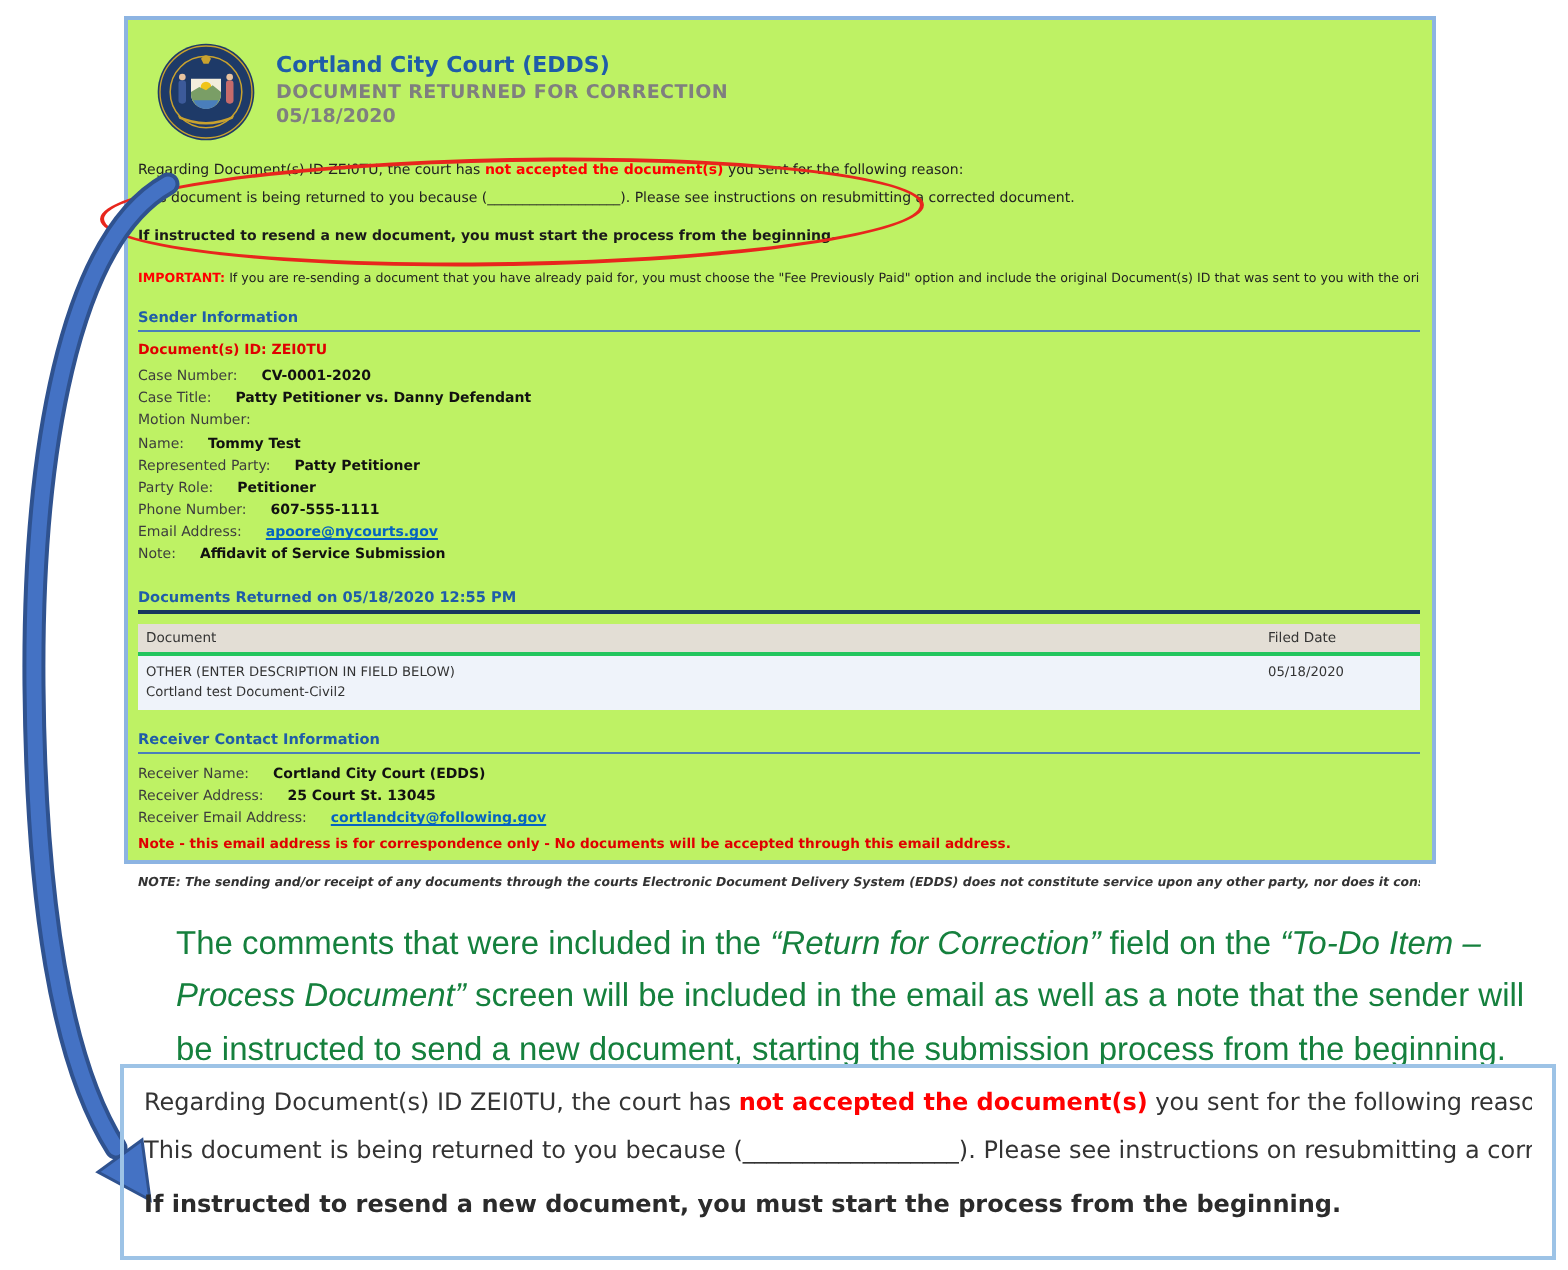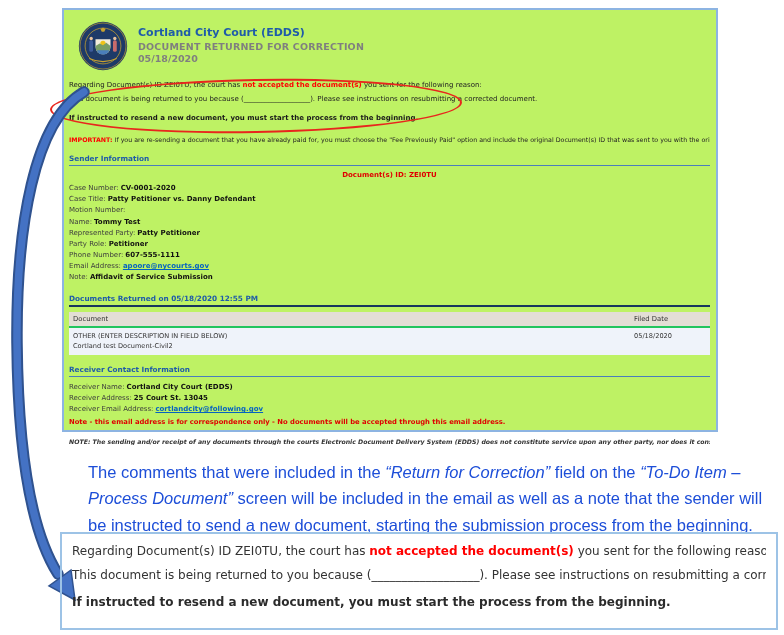--- a/index.html
+++ b/index.html
@@ -20,45 +20,45 @@
   .tiny.gap{margin-top:9px;}
   .nowrap{white-space:nowrap;overflow:hidden;}
   .redtxt{color:var(--alert-red,#FF0000);font-weight:bold;}
   .boldline{font-weight:bold;color:#1a1a1a;}
   .important-line{font-size:6.3px;margin-top:11px;}
 
   .section{color:var(--header-blue,#1F5CA9);font-size:7.3px;font-weight:bold;
            border-bottom:1px solid #4A7EBB;padding-bottom:2px;margin:10px 0 5px;}
   .section.navy{border-bottom:2px solid #17365D;}
 
-  .docid{color:#E00000;font-weight:bold;font-size:7px;margin:0 0 4px;text-align:center;}
+  .docid{color:#E00000;font-weight:bold;font-size:7px;margin:0 0 4px;}
   .frow{font-size:7px;line-height:1.6;}
   .flabel{color:#3d3d3d;}
-  .fvalue{font-weight:bold;color:#111;margin-left:2px;}
+  .fvalue{font-weight:bold;color:#111;margin-left:12px;}
   .fvalue.link{color:var(--link-blue,#0563C1);text-decoration:underline;cursor:pointer;}
 
   .doc-table{width:100%;border-collapse:collapse;margin:3px 0 4px;}
   .doc-table th{background:var(--table-head-bg,#E3DED5);color:#333;font-size:6.8px;
                 text-align:left;padding:3px 4px;font-weight:normal;}
   .doc-table td{background:var(--table-row-bg,#EFF3FA);font-size:6.6px;color:#333;
                 padding:3px 4px;vertical-align:top;border-top:2px solid #22c55e;line-height:1.6;}
   .col-date{width:72px;}
 
   .warning-red{color:#E00000;font-weight:bold;font-size:6.8px;margin:3px 0 0;}
   .footer-note{font-size:6.2px;font-style:italic;font-weight:bold;color:#333;margin-top:12px;}
 
   
   .red-ellipse{position:absolute;left:50px;top:79px;width:408px;height:50px;
                border:2.5px solid var(--ellipse-red,#E8261D);border-radius:50%;
                transform:rotate(-1deg);pointer-events:none;}
   .arrow-svg{position:absolute;left:4px;top:78px;width:104px;height:528px;pointer-events:none;}
 
   
   .caption{position:absolute;left:88px;top:442px;width:684px;font-family:"Liberation Sans",sans-serif;
-           font-size:16.5px;line-height:1.62;color:#1d4ed8;}
+           font-size:16.5px;line-height:1.62;color:#15803d;}
   .caption i{font-style:italic;}
 
   
   .callout{position:absolute;left:60px;top:532px;width:718px;height:98px;box-sizing:border-box;
            border:2px solid var(--callout-border,#9DC3E6);padding:10px 10px 0;
            font-size:12px;color:#333;}
   .callout p{margin:0 0 10px;white-space:nowrap;overflow:hidden;}
   .callout .resend{font-weight:bold;margin-top:13px;color:#2b2b2b;}
 </style>
 </head>

